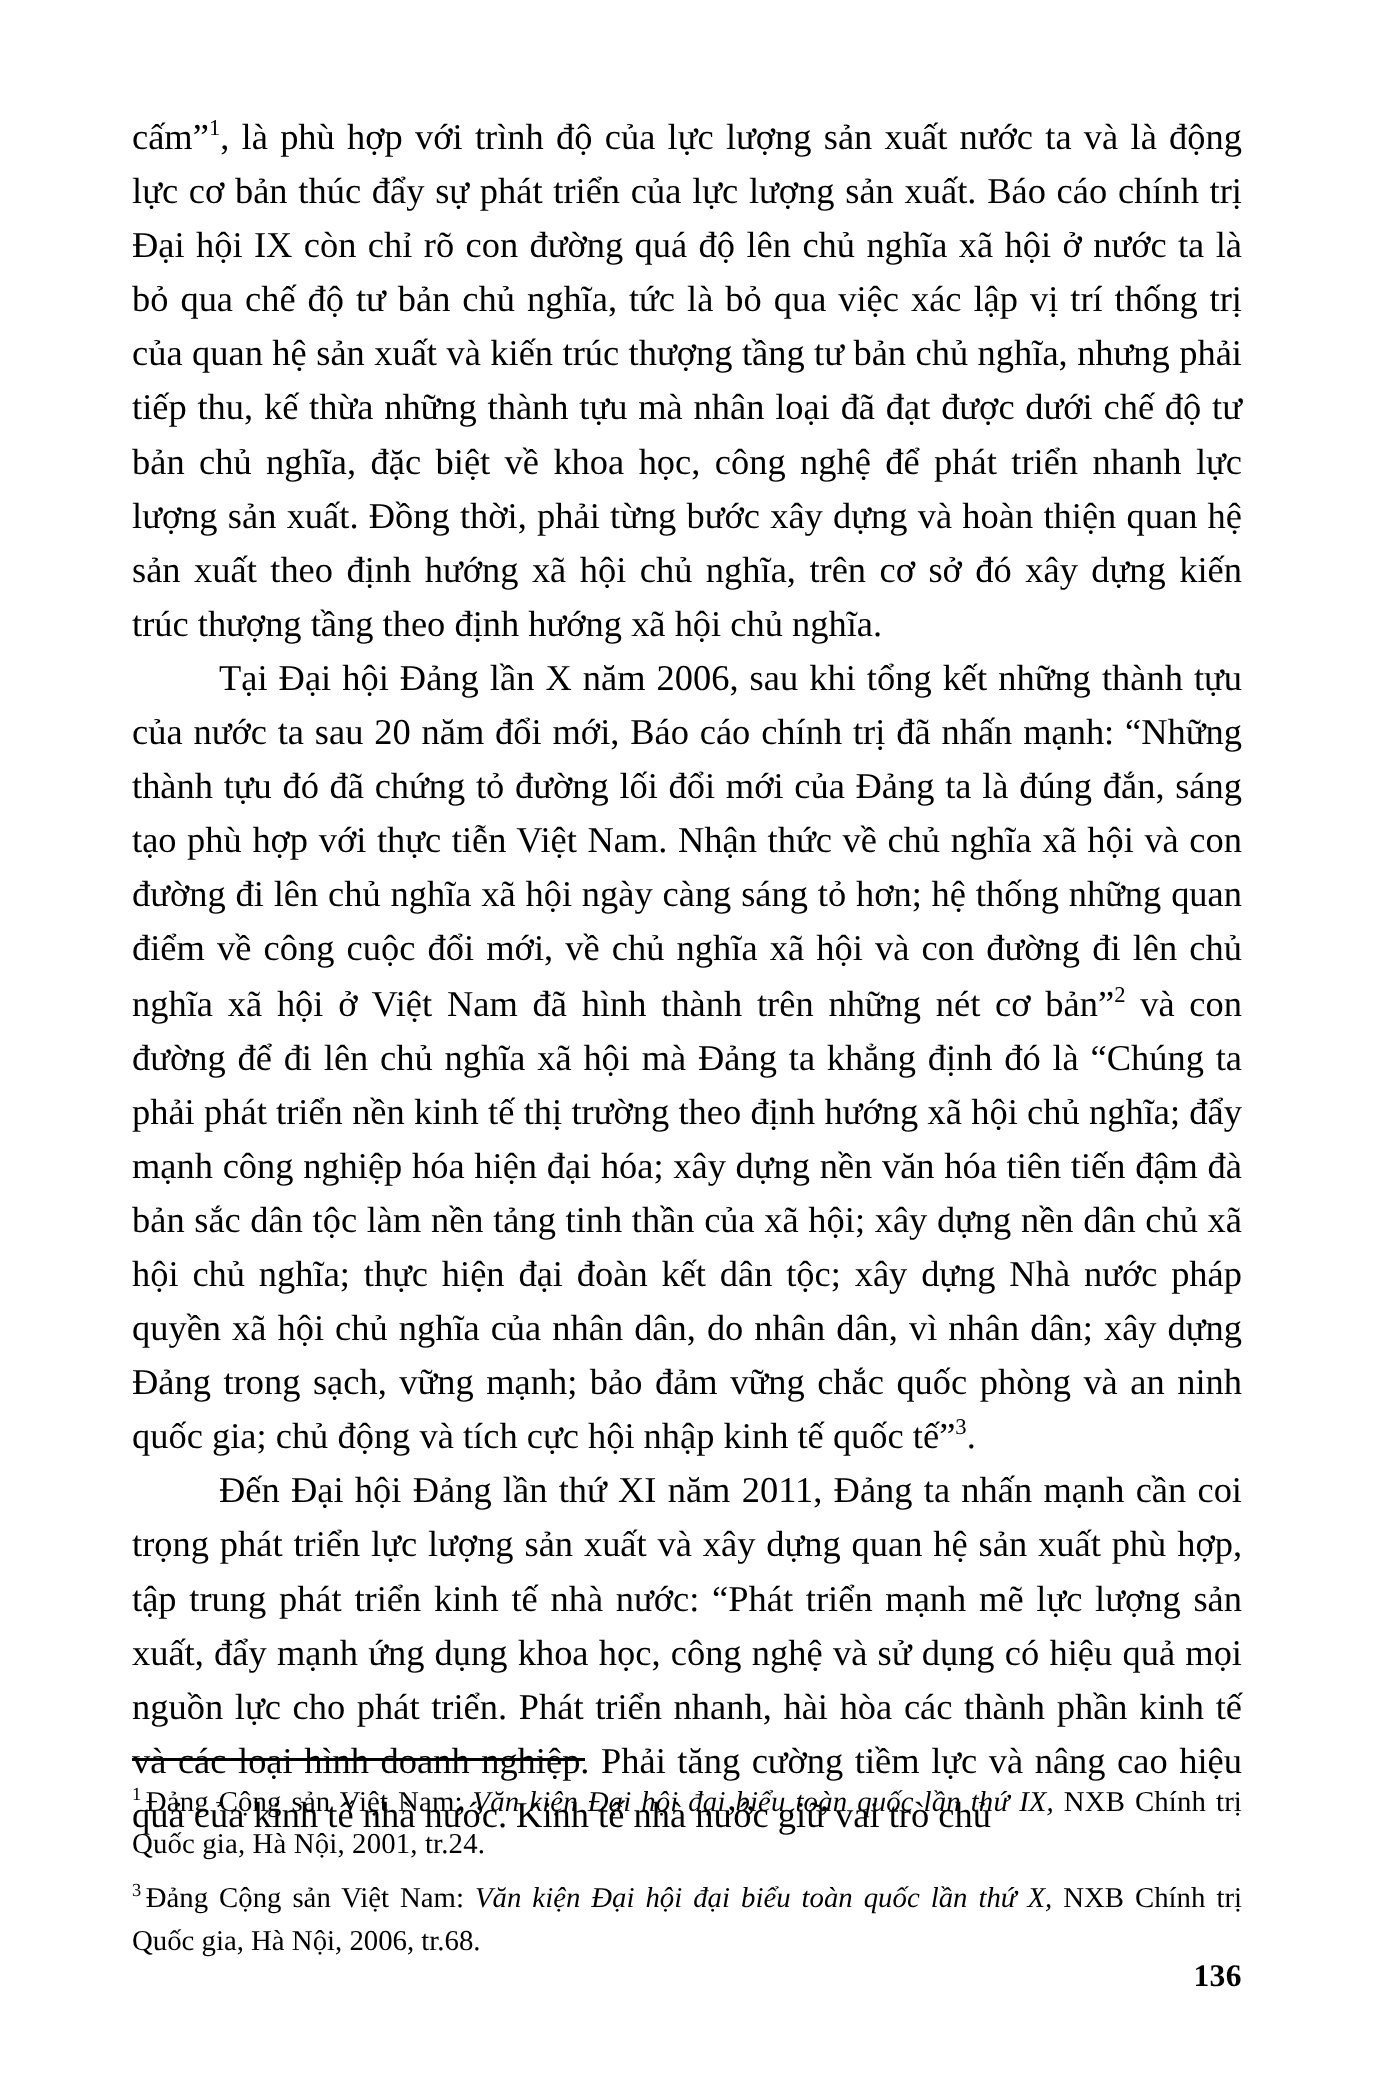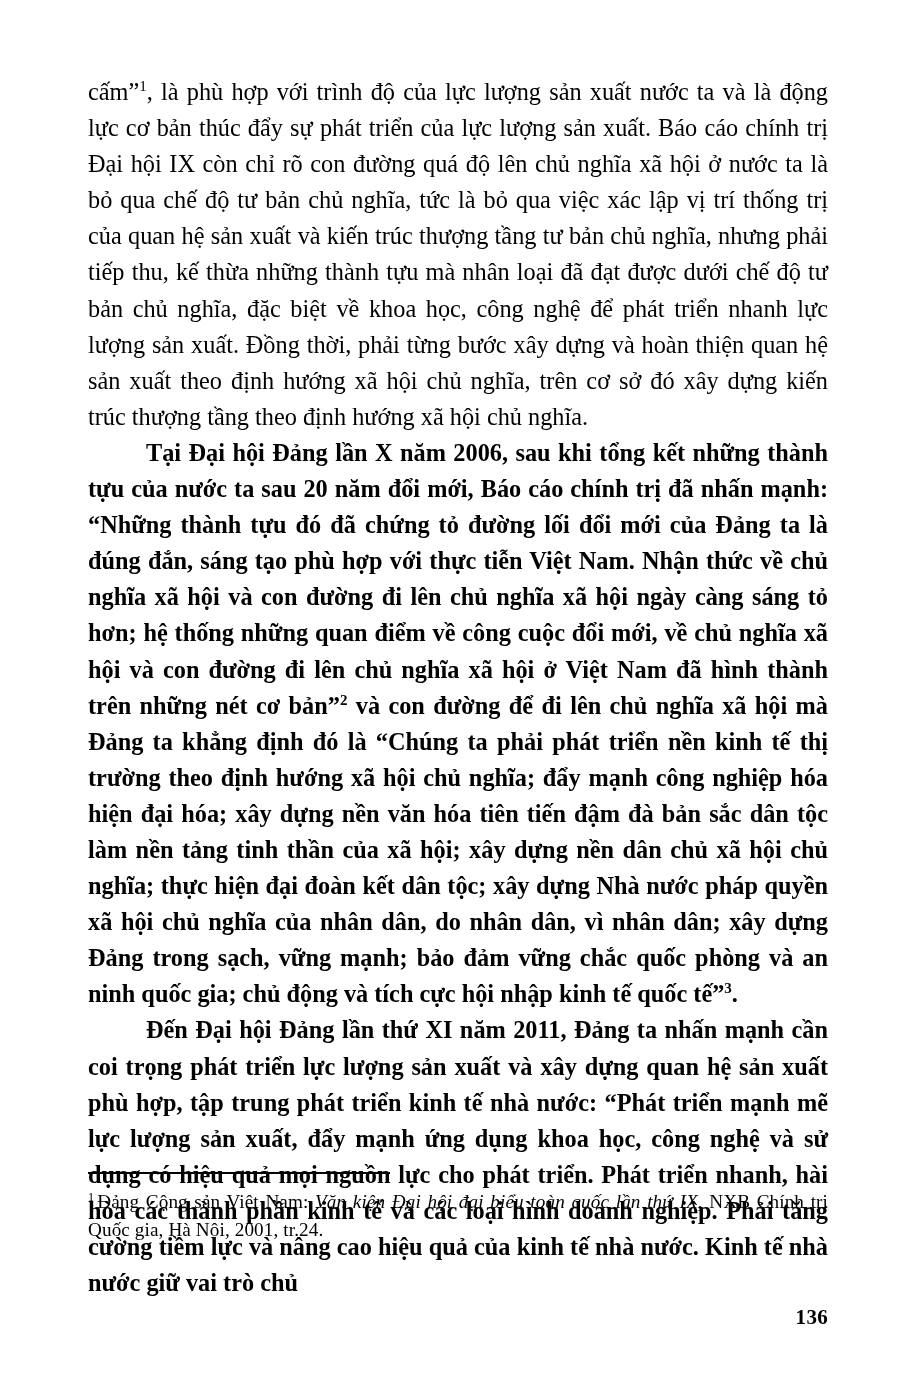--- a/index.html
+++ b/index.html
@@ -31,21 +31,20 @@
     text-align: justify;
     text-justify: inter-word;
     margin: 0;
     hyphens: none;
   }
   .body-para + .body-para {
     margin-top: 0;
   }
   .indent {
     text-indent: 58px;
-    font-weight: bold;
   }
   sup.fn-ref {
     font-size: 0.62em;
     vertical-align: super;
     line-height: 0;
   }
   .footnotes {
     position: absolute;
     left: 88px;
     top: 1172px;
@@ -94,17 +93,18 @@
     <p class="body-para indent" id="para-2-host">Tại Đại hội Đảng lần X năm 2006, sau khi tổng kết những thành tựu của nước ta sau 20 năm đổi mới, Báo cáo chính trị đã nhấn mạnh: “Những thành tựu đó đã chứng tỏ đường lối đổi mới của Đảng ta là đúng đắn, sáng tạo phù hợp với thực tiễn Việt Nam. Nhận thức về chủ nghĩa xã hội và con đường đi lên chủ nghĩa xã hội ngày càng sáng tỏ hơn; hệ thống những quan điểm về công cuộc đổi mới, về chủ nghĩa xã hội và con đường đi lên chủ nghĩa xã hội ở Việt Nam đã hình thành trên những nét cơ bản”<sup class="fn-ref">2</sup> và con đường để đi lên chủ nghĩa xã hội mà Đảng ta khẳng định đó là “Chúng ta phải phát triển nền kinh tế thị trường theo định hướng xã hội chủ nghĩa; đẩy mạnh công nghiệp hóa hiện đại hóa; xây dựng nền văn hóa tiên tiến đậm đà bản sắc dân tộc làm nền tảng tinh thần của xã hội; xây dựng nền dân chủ xã hội chủ nghĩa; thực hiện đại đoàn kết dân tộc; xây dựng Nhà nước pháp quyền xã hội chủ nghĩa của nhân dân, do nhân dân, vì nhân dân; xây dựng Đảng trong sạch, vững mạnh; bảo đảm vững chắc quốc phòng và an ninh quốc gia; chủ động và tích cực hội nhập kinh tế quốc tế”<sup class="fn-ref">3</sup>.</p>
 
     <p class="body-para indent" id="para-3-host">Đến Đại hội Đảng lần thứ XI năm 2011, Đảng ta nhấn mạnh cần coi trọng phát triển lực lượng sản xuất và xây dựng quan hệ sản xuất phù hợp, tập trung phát triển kinh tế nhà nước: “Phát triển mạnh mẽ lực lượng sản xuất, đẩy mạnh ứng dụng khoa học, công nghệ và sử dụng có hiệu quả mọi nguồn lực cho phát triển. Phát triển nhanh, hài hòa các thành phần kinh tế và các loại hình doanh nghiệp. Phải tăng cường tiềm lực và nâng cao hiệu quả của kinh tế nhà nước. Kinh tế nhà nước giữ vai trò chủ</p>
 
   </div>
 
   <div class="footnotes">
     <div class="fn-rule"></div>
 
     <p class="footnote fn1" id="fn-host-0"><span class="num">1</span><span>Đảng Cộng sản Việt Nam: </span><span class="ital">Văn kiện Đại hội đại biểu toàn quốc lần thứ IX,</span><span> NXB Chính trị Quốc gia, Hà Nội, 2001, tr.24.</span></p>
+    <p class="footnote" id="fn-host-2"><span class="num">3</span><span>Đảng Cộng sản Việt Nam: </span><span class="ital">Văn kiện Đại hội đại biểu toàn quốc lần thứ X,</span><span> NXB Chính trị Quốc gia, Hà Nội, 2006, tr.68.</span></p>
   </div>
 
   <div class="page-number">136</div>
 
 </div>
 
 </body></html>

